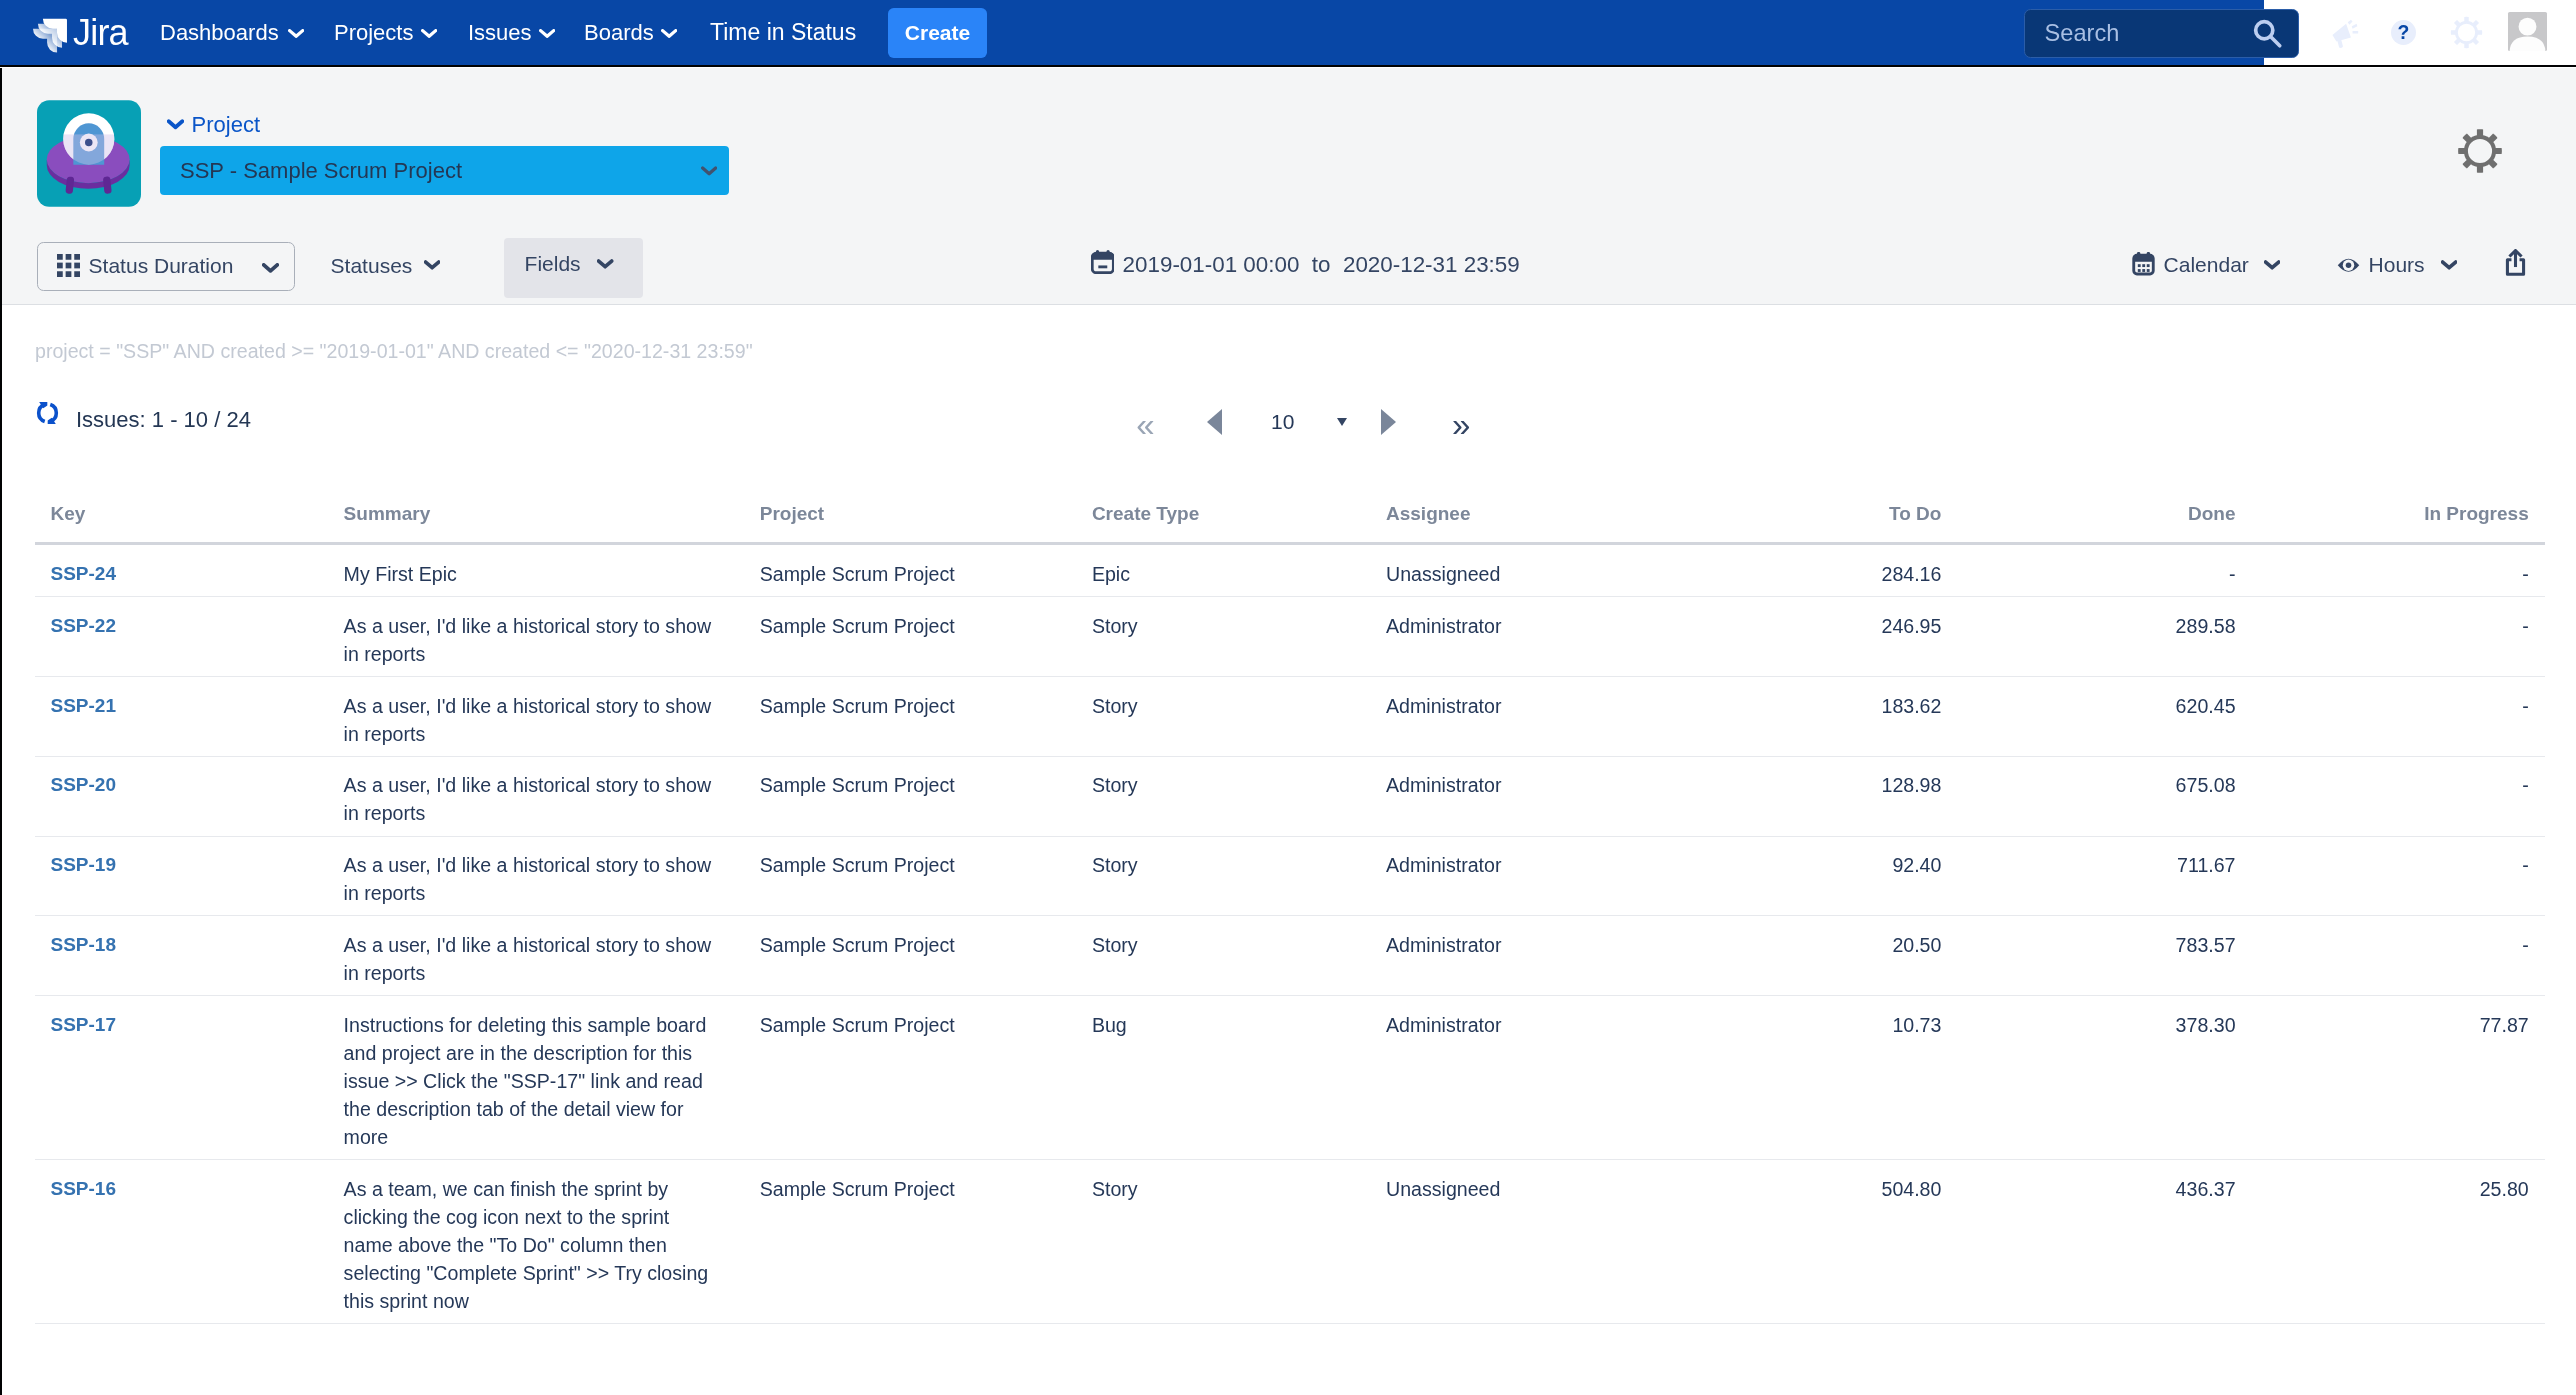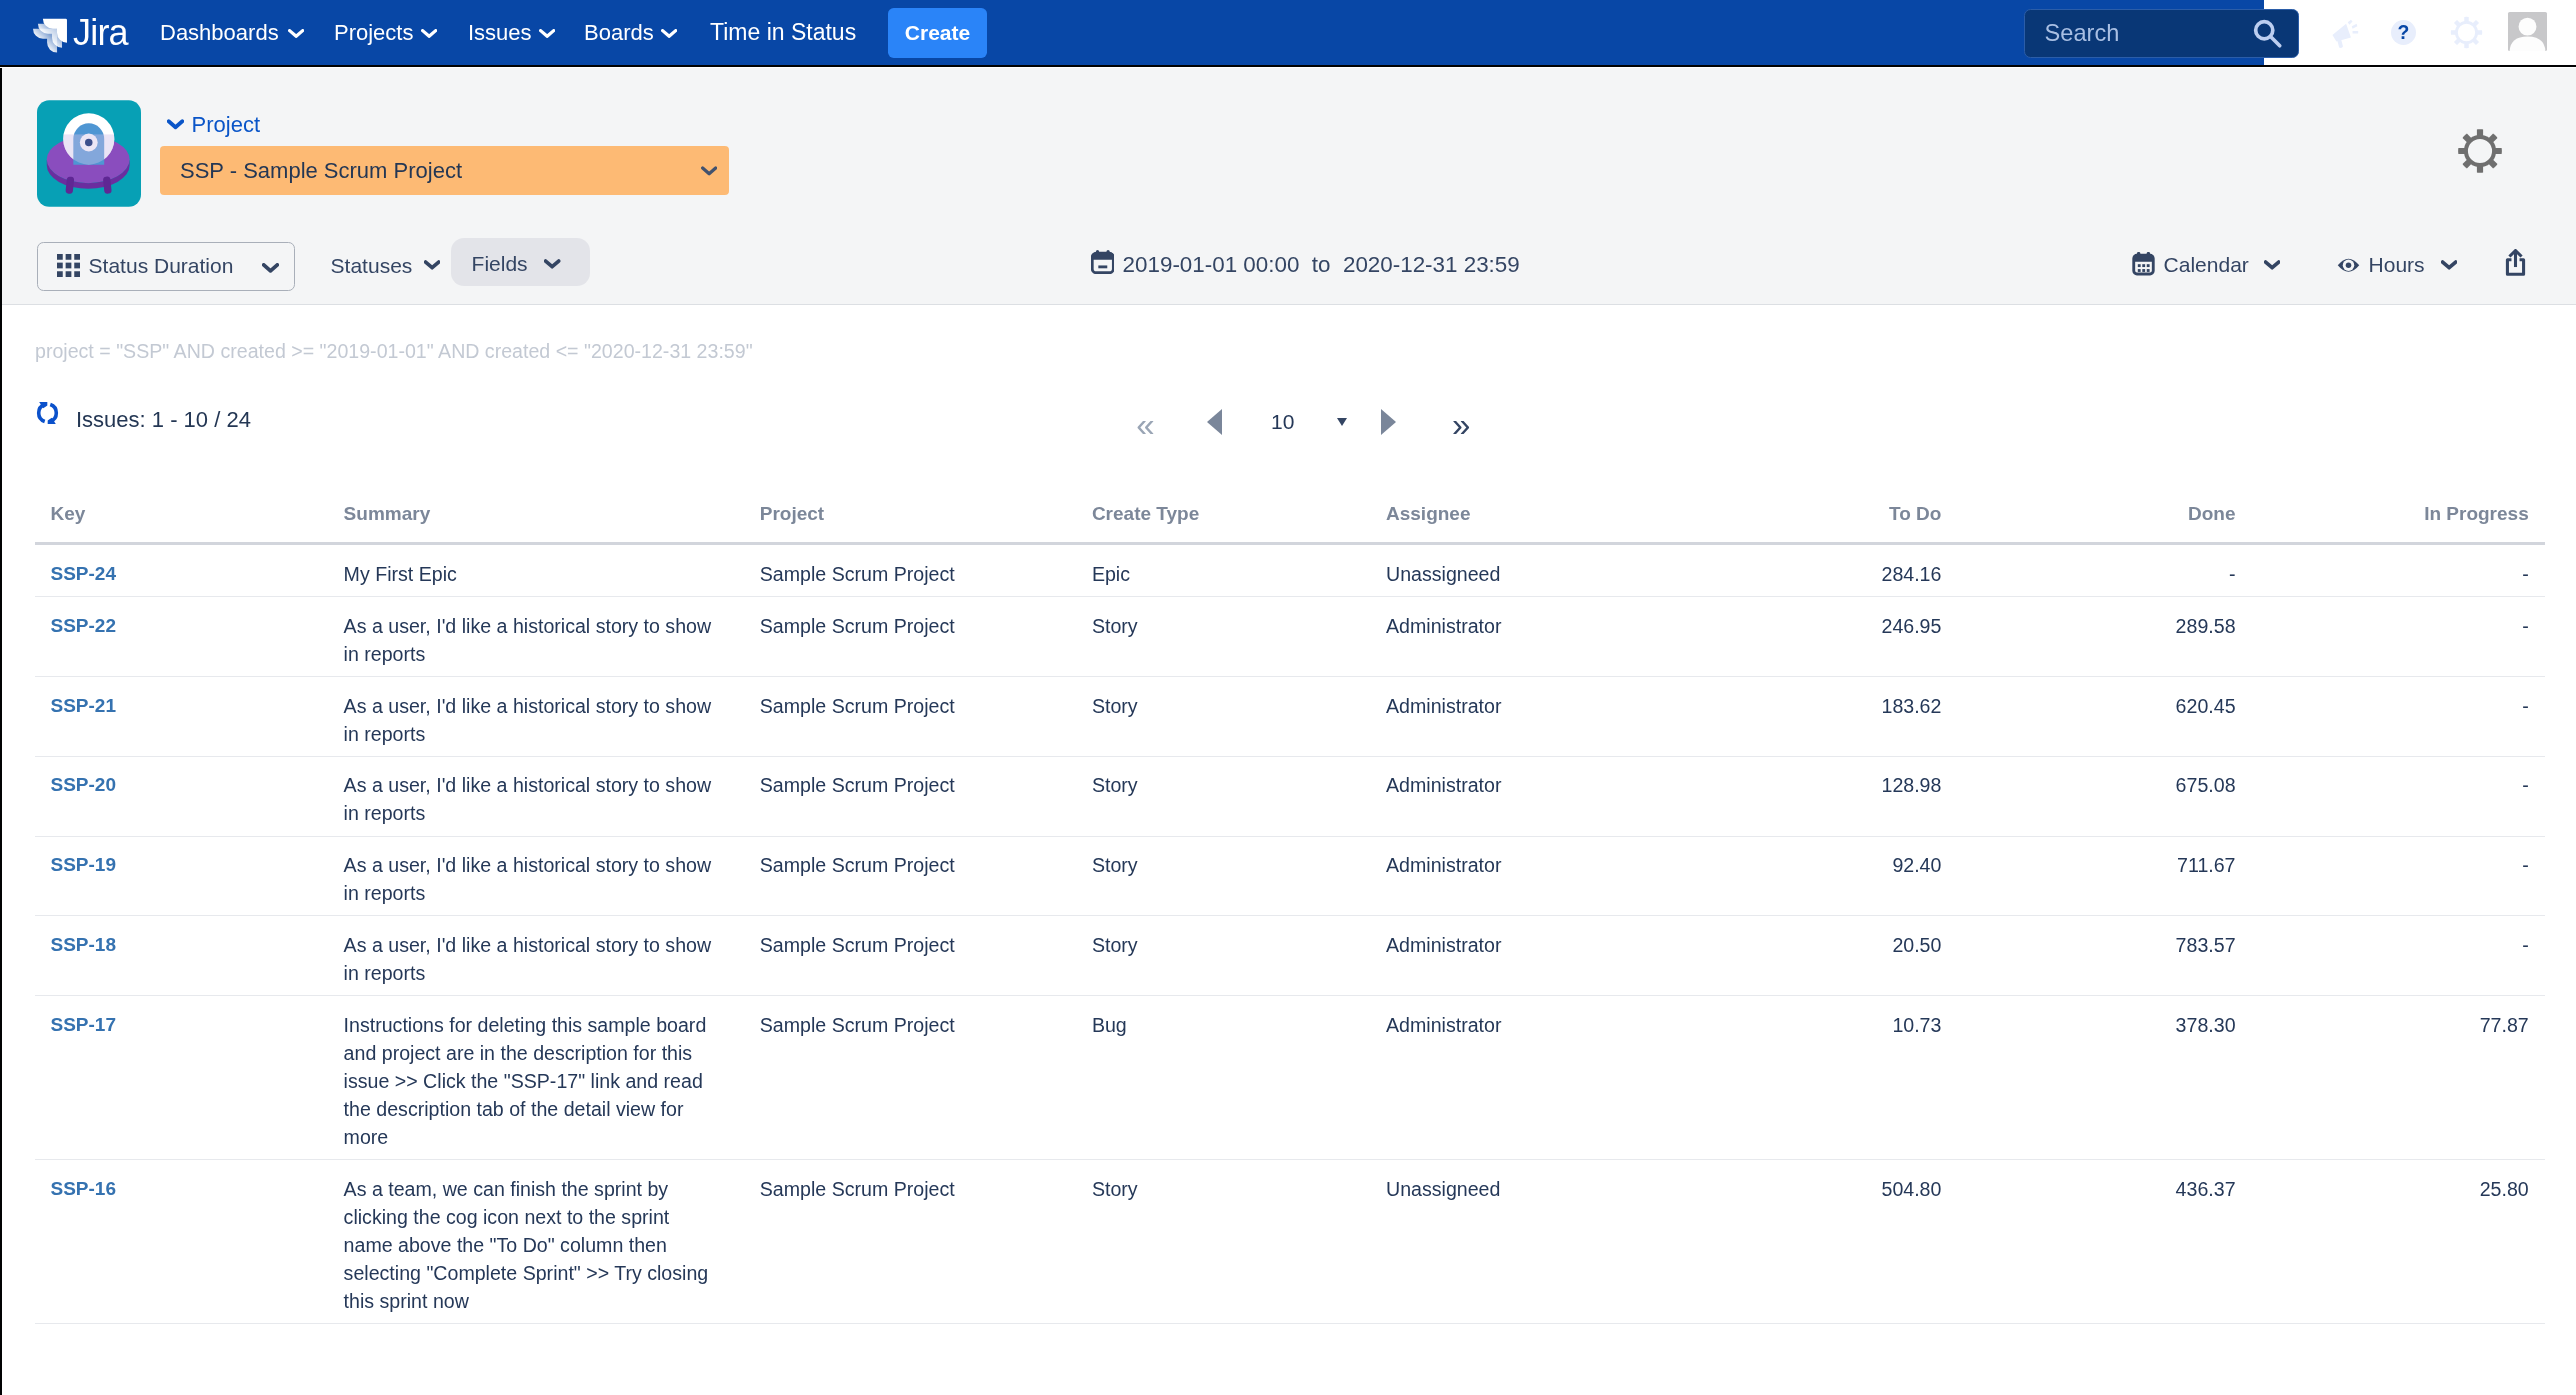--- a/index.html
+++ b/index.html
@@ -10,23 +10,23 @@
 #band{position:absolute;left:1.6px;top:68px;width:2574px;height:237px;background:#f4f5f6;border-bottom:1.6px solid #dcdfe3}
 .navitem{position:absolute;top:0;height:65px;line-height:65px;color:#fff;font-size:22px;white-space:nowrap}
 .chev{position:absolute;top:28.5px}
 #create{position:absolute;left:888px;top:8.1px;width:99px;height:50px;background:#2a84f8;border-radius:5.7px;color:#fff;font-size:21px;font-weight:bold;text-align:center;line-height:50px}
 #search{position:absolute;left:2024px;top:9px;width:275px;height:49px;background:#093776;border:1.6px solid #2b5da8;border-radius:6.5px}
 #search span{position:absolute;left:19.6px;top:0;line-height:46px;font-size:23.6px;color:#a9bfe3}
 #avatar{position:absolute;left:2508px;top:12.2px;width:39px;height:39px;border-radius:1.6px;background:#c8c8ca;overflow:hidden}
 .ttl{color:#344563}
 #sdbtn{position:absolute;left:35px;top:174px;width:258px;height:49px;border:1.6px solid #a9afb9;border-radius:6.5px}
 #sdbtn span{position:absolute;left:51px;top:0;line-height:46px;font-size:21px;font-weight:normal;color:#344563}
-#fieldsbtn{position:absolute;left:449px;top:170px;width:139px;height:48px;background:#e3e4e9;border-radius:13px}
+#fieldsbtn{position:absolute;left:502px;top:170px;width:139px;height:60px;background:#e3e4e9;border-radius:4px}
 #fieldsbtn span{position:absolute;left:21px;top:0;line-height:52px;font-size:21px;color:#344563}
-#projsel{position:absolute;left:158px;top:78px;width:569px;height:49px;background:#fdba74;border-radius:4.1px}
+#projsel{position:absolute;left:158px;top:78px;width:569px;height:49px;background:#0ea5e9;border-radius:4.1px}
 #projsel span{position:absolute;left:20.4px;top:0;line-height:49px;font-size:22px;color:#243754}
 #ptile{position:absolute;left:35px;top:32px;width:103px;height:103px}
 #jql{position:absolute;left:35px;top:340px;font-size:19.6px;color:#c3c9d3;white-space:nowrap}
 #issuesrow{position:absolute;left:76px;top:407px;font-size:22px;line-height:25px;color:#243754}
 #pager{position:absolute;left:1124px;top:391px;width:367px;height:65px}
 table{position:absolute;left:35px;top:485px;width:2510px;border-collapse:collapse;table-layout:fixed}
 th{color:#7c8799;font-weight:bold;font-size:19px;text-align:left;padding:14.7px 16.3px 14.7px 15.5px;border-bottom:3.3px solid #d2d5dc;line-height:28px}
 td{color:#253858;font-size:19.6px;text-align:left;vertical-align:top;padding:14.7px 16.3px 8.1px 15.5px;border-bottom:1.6px solid #e7e9ed;line-height:28px;white-space:nowrap;overflow:visible}
 th.num,td.num{text-align:right}
 td.key{color:#3572b0;font-weight:bold;font-size:19px}

